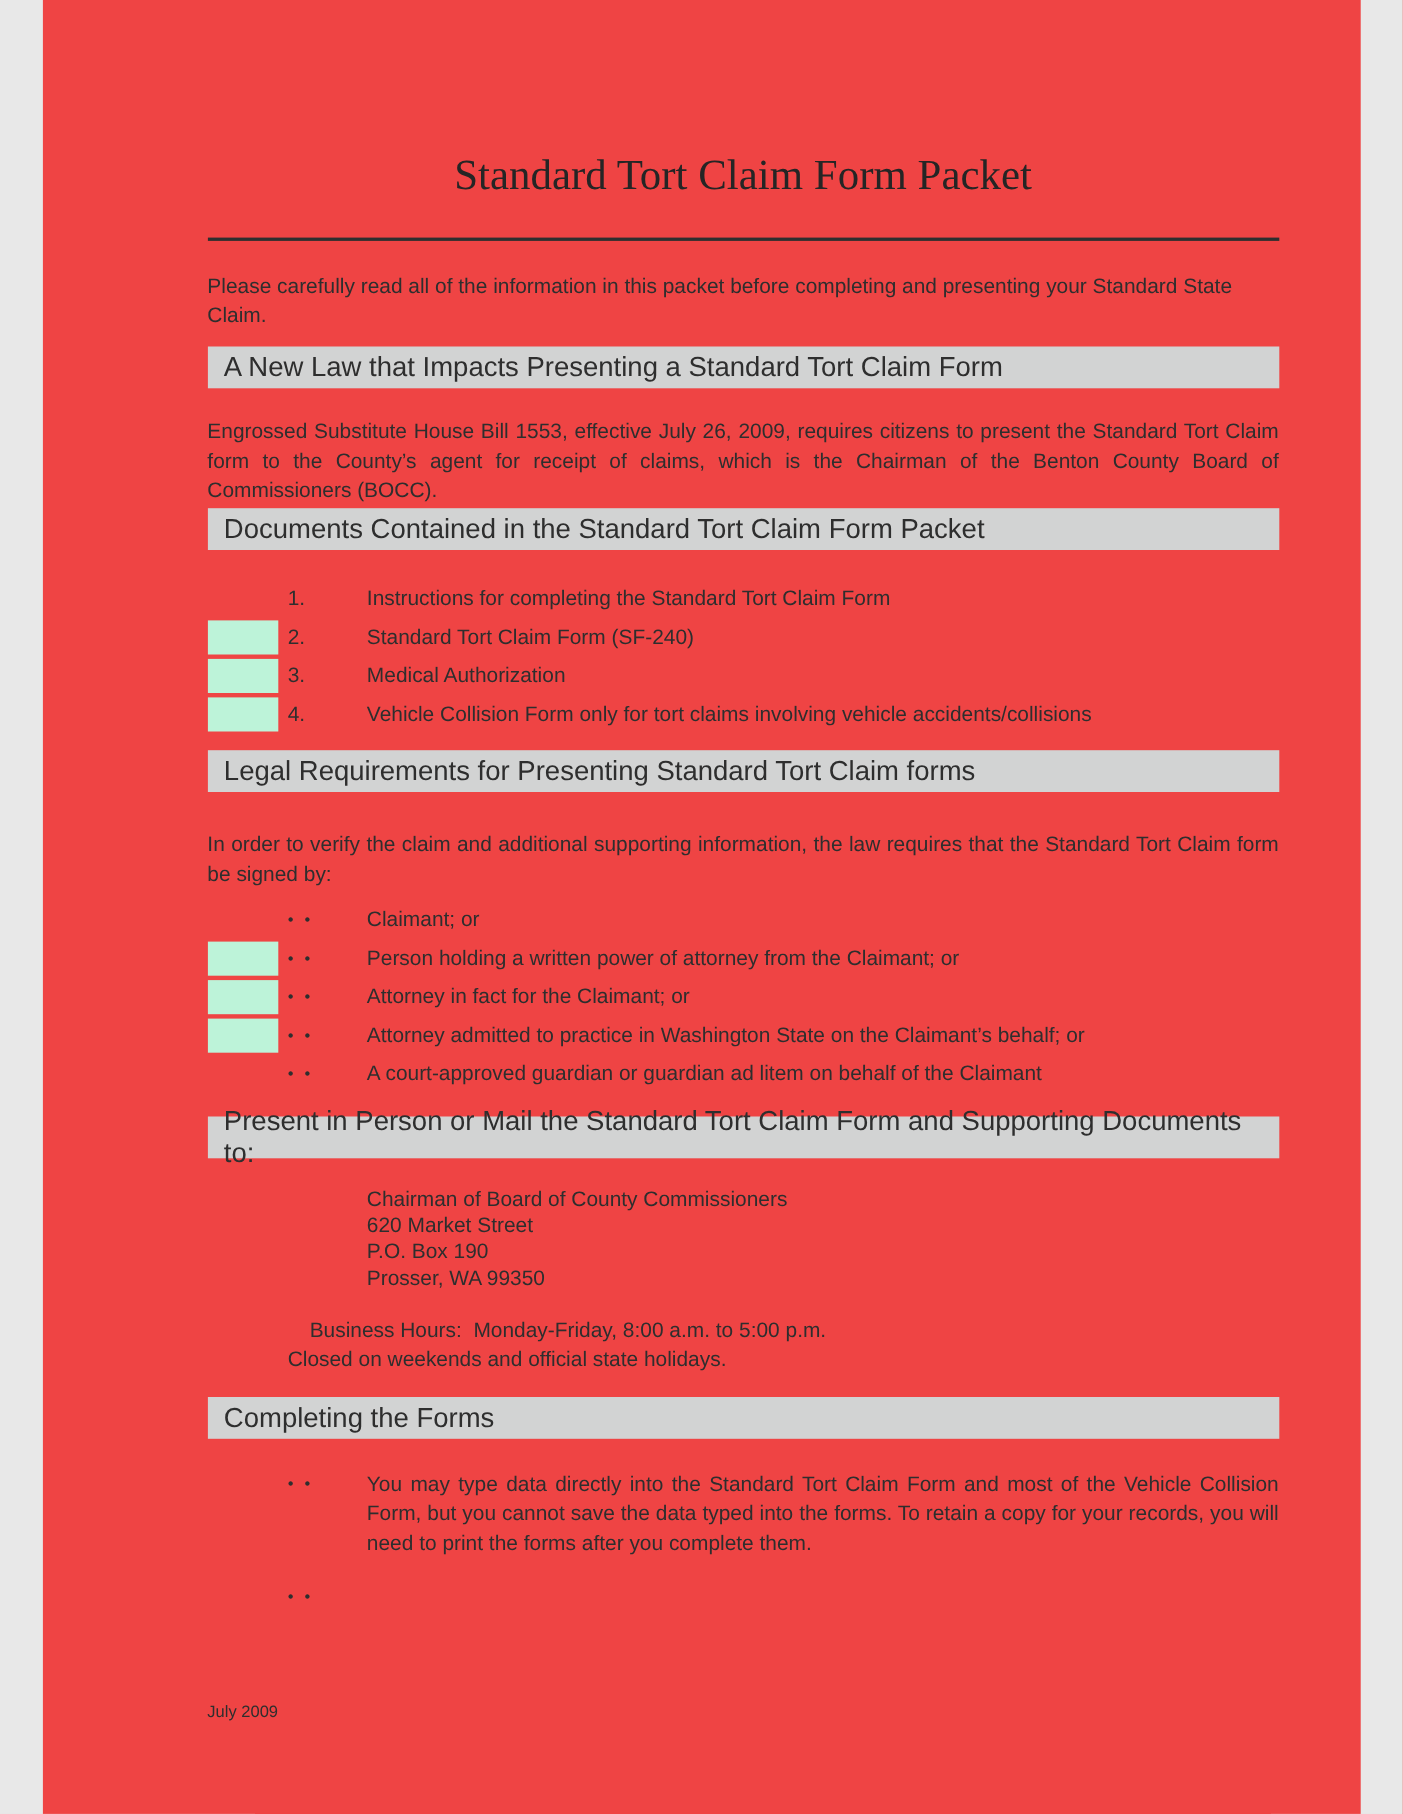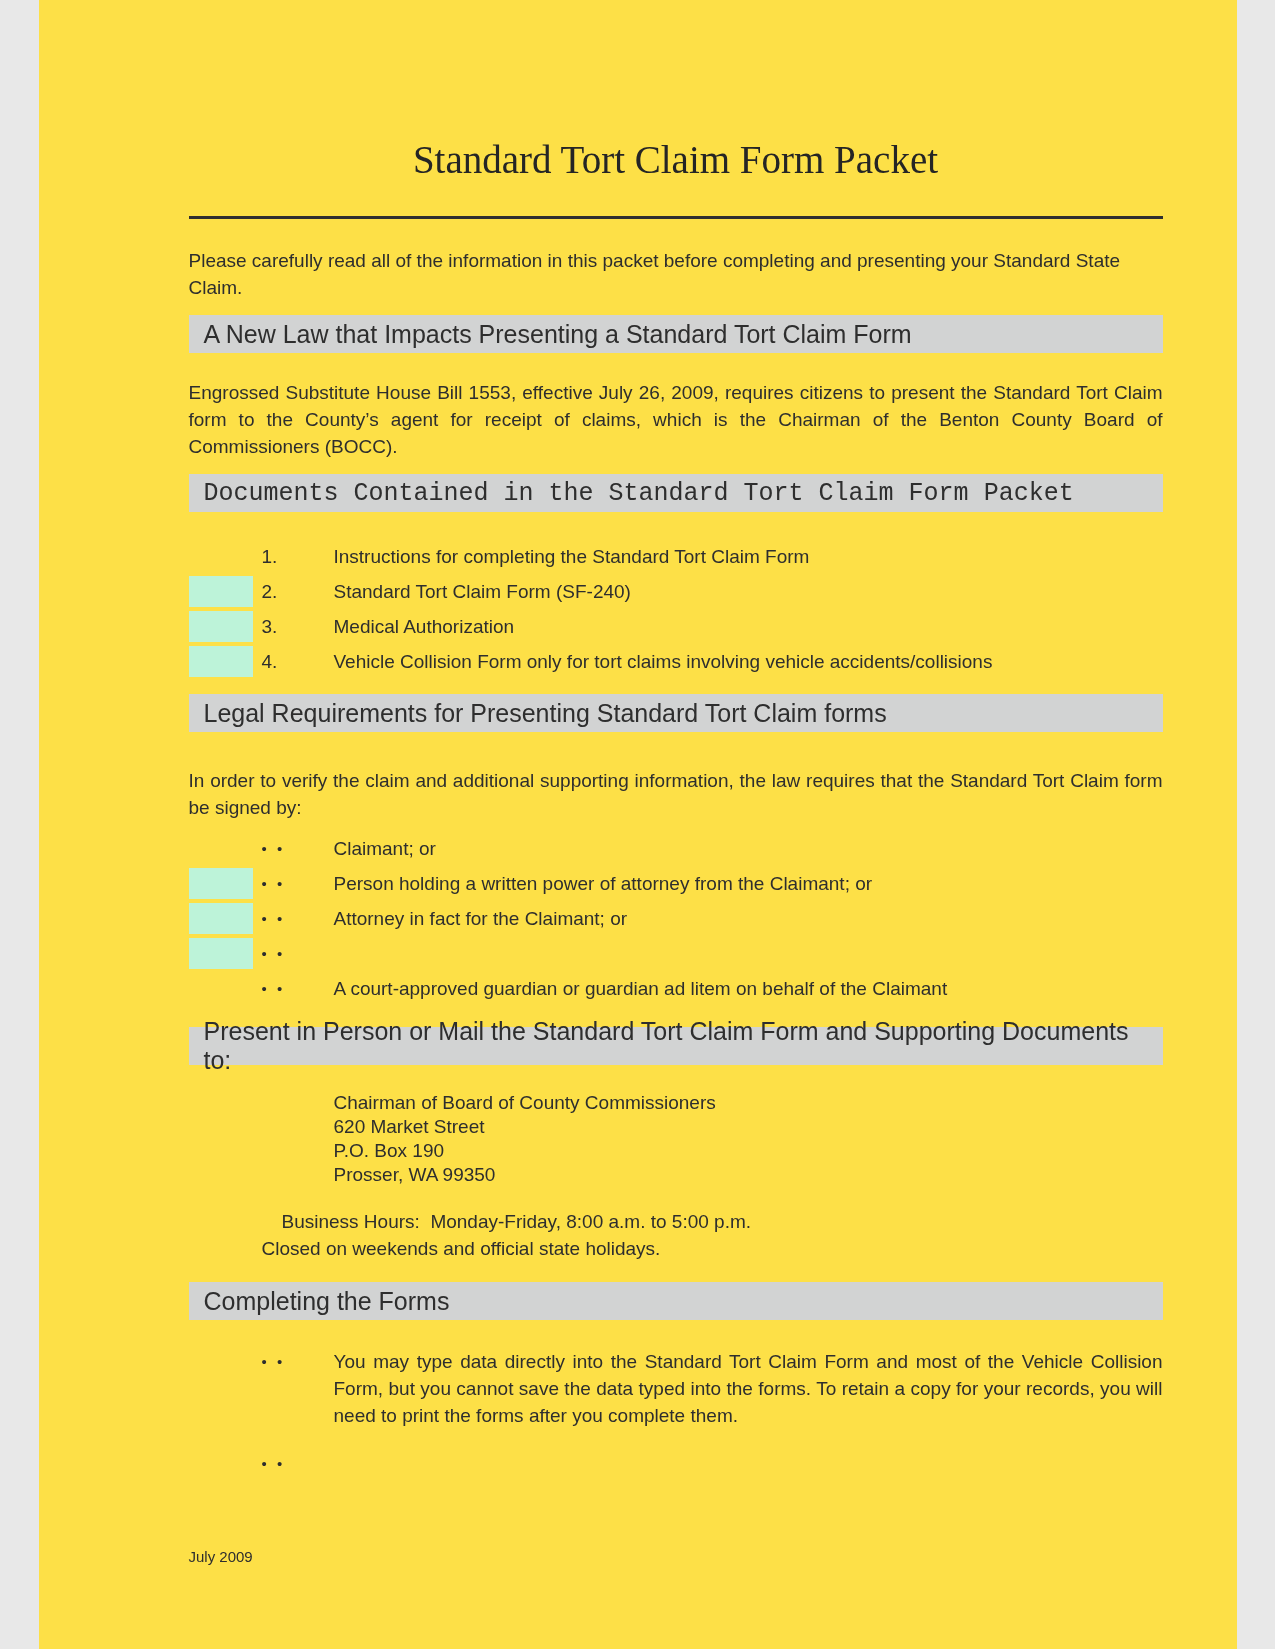--- a/index.html
+++ b/index.html
@@ -1,19 +1,19 @@
 <!DOCTYPE html>
 <html><head>
 <meta charset="utf-8">
 <style>
   html,body{margin:0;padding:0;background:#e8e8e8;}
   .page{
     position:relative;
     width:1198px;height:1649px;
-    background:#fde047;
+    background:#ef4444;
     font-family:"Liberation Sans", sans-serif;
     color:#2e2e2e;
     margin:0 auto;
     overflow:hidden;
   }
   .content{position:absolute;left:150px;top:0;width:974px;padding-top:138px;box-sizing:content-box;}
   h1.title{
     font-family:"Liberation Serif", serif;
     font-weight:400;
     font-size:39px;
@@ -29,21 +29,21 @@
   .bar{
     background:#d2d3d3;
     height:38px;
     display:flex;align-items:center;
     padding-left:15px;
     font-size:25px;
     box-sizing:border-box;
   }
   .bar-newlaw{margin-top:0;}
   .para-newlaw{margin-top:26px;}
-  .bar-docs{margin-top:14px;font-family:Liberation Mono, monospace;}
+  .bar-docs{margin-top:2px;}
   .list-docs{margin-top:27px;}
   .bar-legal{margin-top:15px;}
   .para-legal{margin-top:35px;}
   .list-legal{margin-top:10px;}
   .bar-present{margin-top:21px;}
   .addr-block{margin:26px 0 0 145px;font-size:19px;line-height:24px;}
   .hours-block{margin:21px 0 0 73px;font-size:19px;line-height:27px;}
   .pre{white-space:pre-wrap;margin-left:20px;}
   .bar-completing{margin-top:20px;}
   .crow-1{margin-top:28px;}
@@ -124,20 +124,21 @@
         <span class="rowtext">Person holding a written power of attorney from the Claimant; or</span>
       </div>
       <div class="row">
         <span class="hl on"></span>
         <span class="marker dots">• •</span>
         <span class="rowtext">Attorney in fact for the Claimant; or</span>
       </div>
       <div class="row">
         <span class="hl on"></span>
         <span class="marker dots">• •</span>
+        <span class="rowtext">Attorney admitted to practice in Washington State on the Claimant’s behalf; or</span>
       </div>
       <div class="row">
         <span class="hl"></span>
         <span class="marker dots">• •</span>
         <span class="rowtext">A court-approved guardian or guardian ad litem on behalf of the Claimant</span>
       </div>
     </div>
 
     <div class="bar bar-present">
       <span>Present in Person or Mail the Standard Tort Claim Form and Supporting Documents to:</span>

